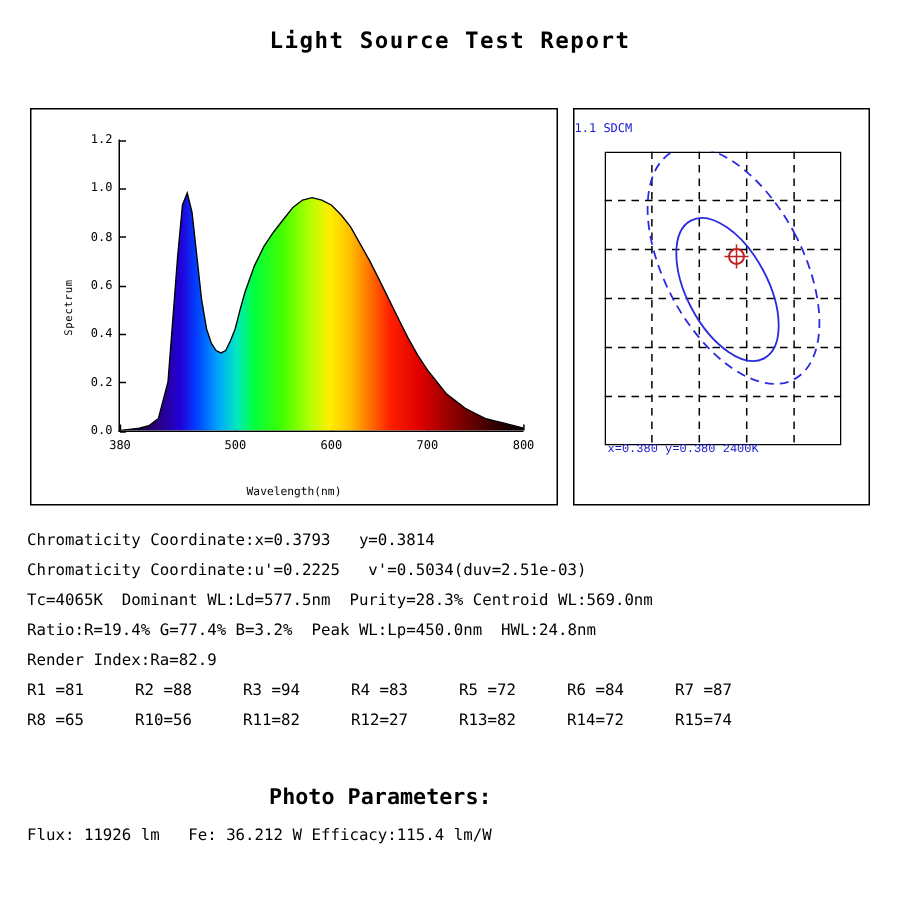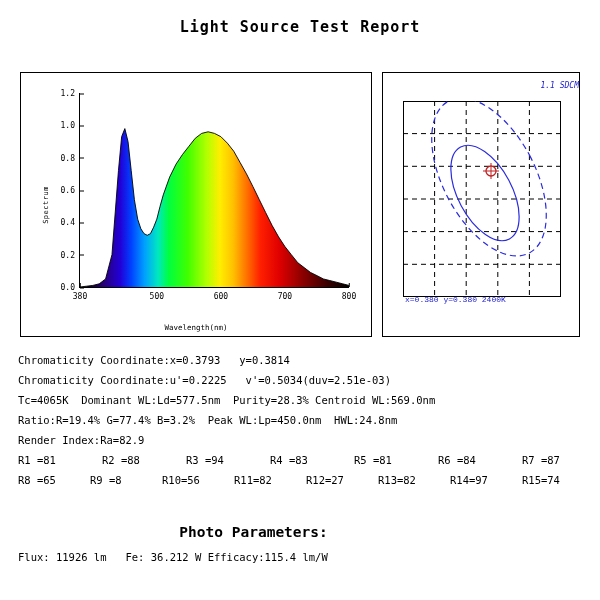--- a/index.html
+++ b/index.html
@@ -128,24 +128,23 @@
     width: 100%; height: 100%;
     display: block;
   }
 
   
   .sdcm-label {
     position: absolute;
     top: 8px;
     left: 0;
     width: 100%;
-    text-align: right;
+    text-align: left;
     font-size: 8px;
     color: #1a1ad0;
-    font-style: italic;
   }
   .cie-grid {
     position: absolute;
     left: 20px;
     top: 28px;
     width: 158px;
     height: 196px;
   }
   .cie-coord {
     position: absolute;
@@ -309,32 +308,31 @@
     <div class="line">Chromaticity Coordinate:u'=0.2225   v'=0.5034(duv=2.51e-03)</div>
     <div class="line">Tc=4065K  Dominant WL:Ld=577.5nm  Purity=28.3% Centroid WL:569.0nm</div>
     <div class="line">Ratio:R=19.4% G=77.4% B=3.2%  Peak WL:Lp=450.0nm  HWL:24.8nm</div>
     <div class="line">Render Index:Ra=82.9</div>
 
     <div class="ri-row">
       <span class="ri-cell">R1 =81</span>
       <span class="ri-cell">R2 =88</span>
       <span class="ri-cell">R3 =94</span>
       <span class="ri-cell">R4 =83</span>
-      <span class="ri-cell">R5 =81</span>
+      <span class="ri-cell">R5 =72</span>
       <span class="ri-cell">R6 =84</span>
       <span class="ri-cell">R7 =87</span>
     </div>
     <div class="ri-row">
       <span class="ri-cell">R8 =65</span>
-      <span class="ri-cell">R9 =8</span>
       <span class="ri-cell">R10=56</span>
       <span class="ri-cell">R11=82</span>
       <span class="ri-cell">R12=27</span>
       <span class="ri-cell">R13=82</span>
-      <span class="ri-cell">R14=97</span>
+      <span class="ri-cell">R14=72</span>
       <span class="ri-cell">R15=74</span>
     </div>
   </div>
 
   <div class="section" id="photo-params">
     <div class="section-title">Photo Parameters:</div>
     <div class="line">Flux: 11926 lm   Fe: 36.212 W Efficacy:115.4 lm/W</div>
   </div>
 
 </div>

